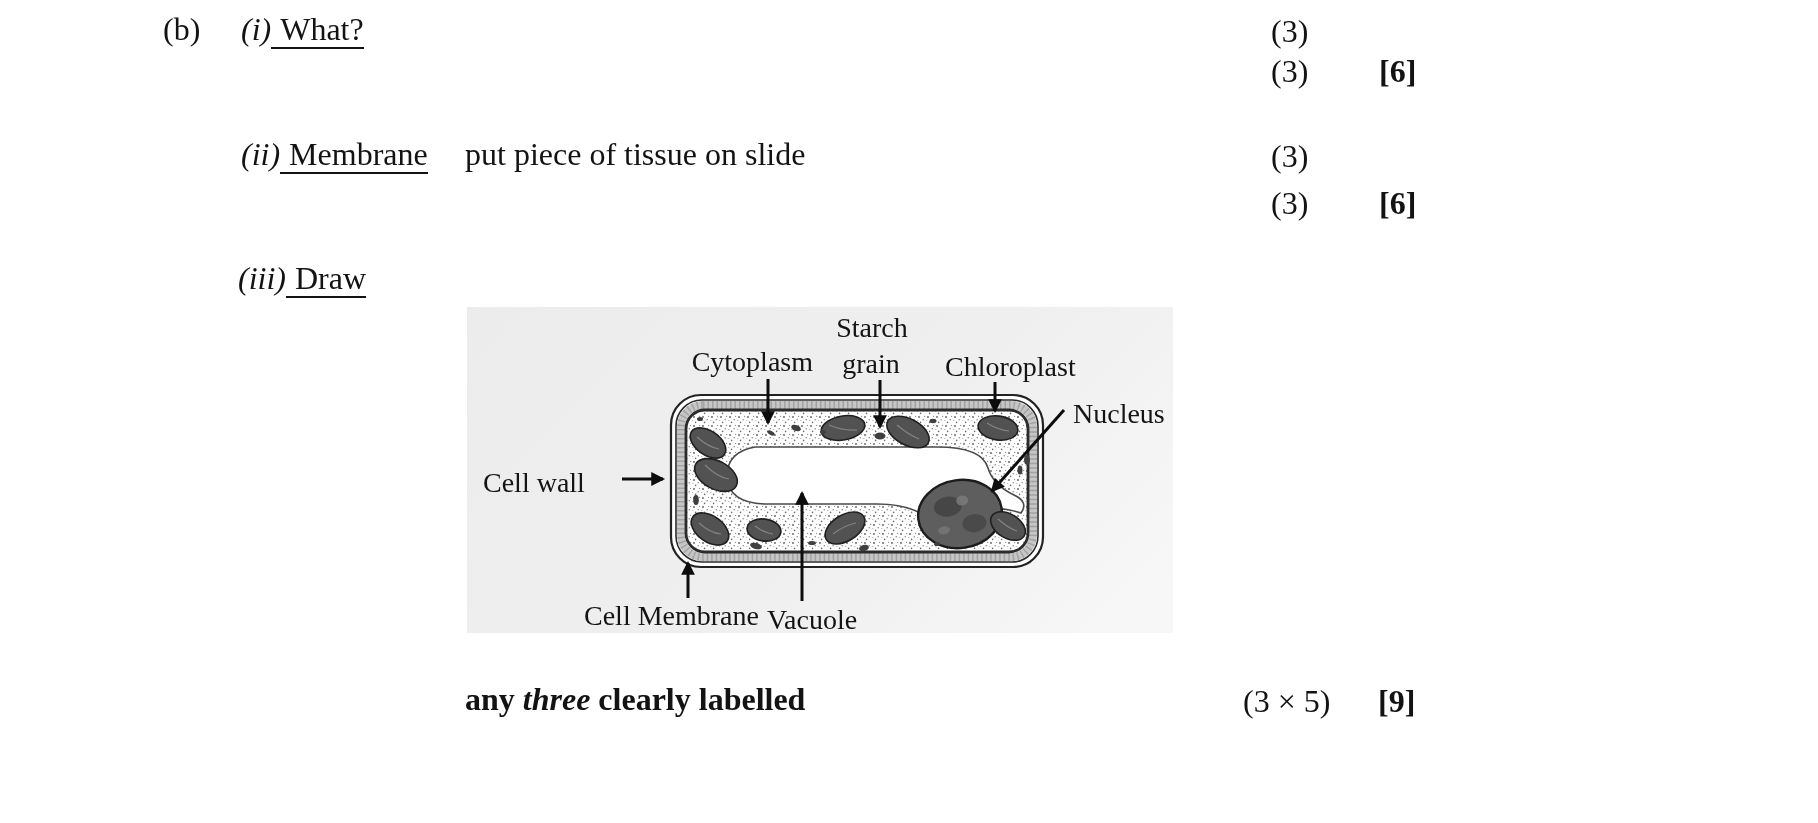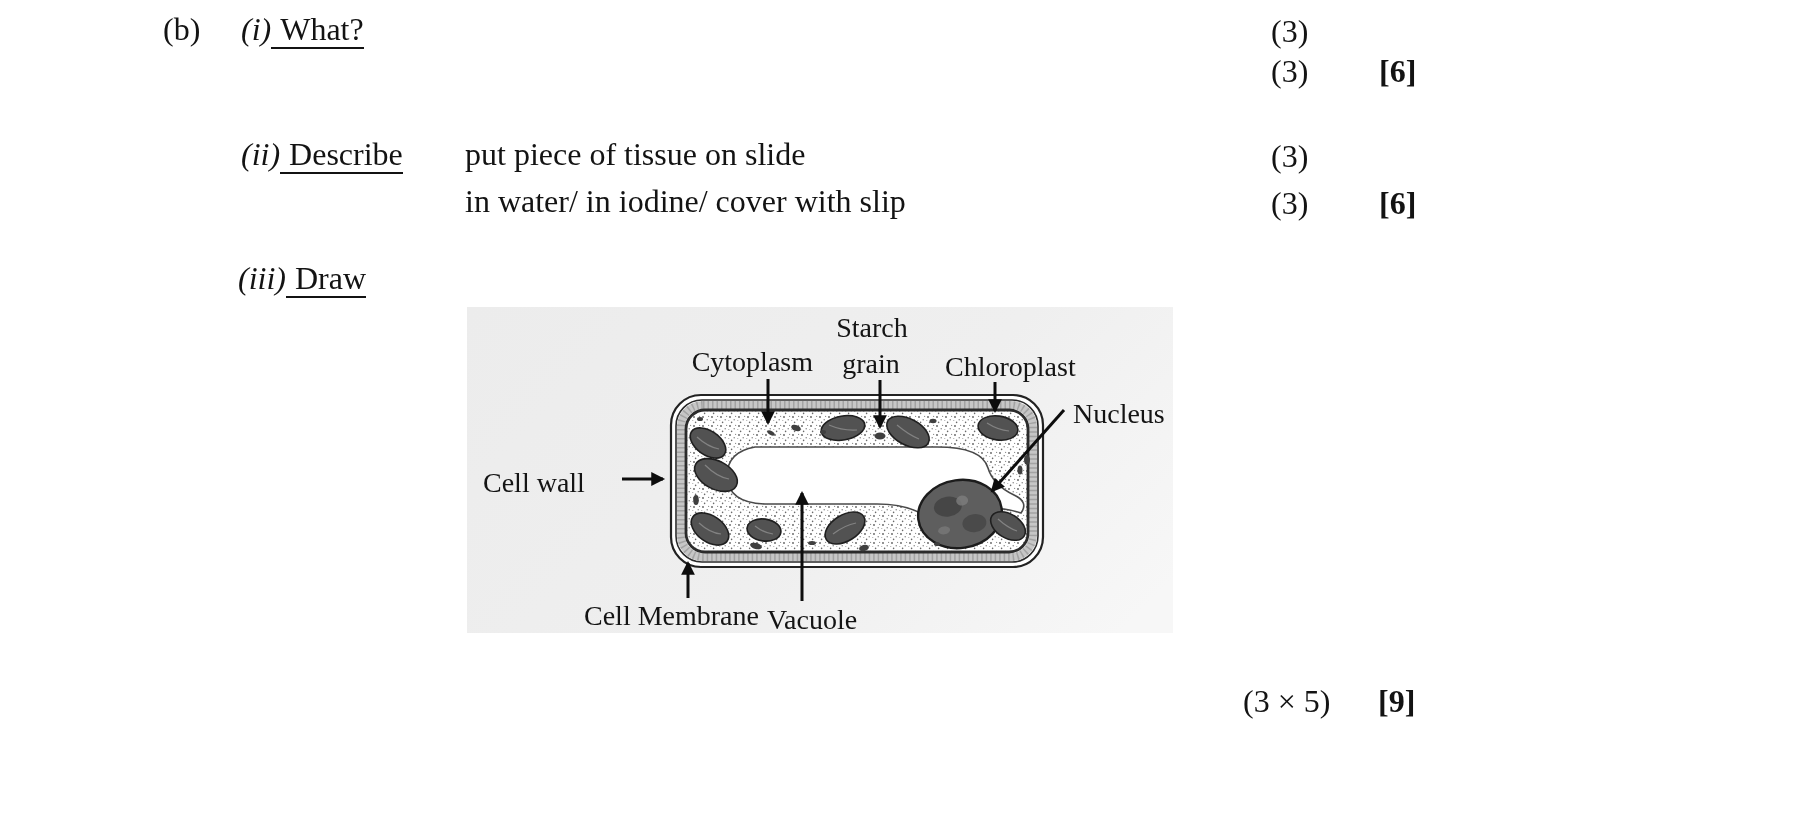--- a/index.html
+++ b/index.html
@@ -40,25 +40,24 @@
 
 <div class="page">
 
   <span class="t" style="left:163px;top:11px">(b)</span>
   <span class="t" style="left:241px;top:11px"><span class="i">(i)</span><span class="ul">What?</span></span>
   <span class="t" style="left:1271px;top:13px">(3)</span>
 
   <span class="t" style="left:1271px;top:53px">(3)</span>
   <span class="t b" style="left:1379px;top:53px">[6]</span>
 
-  <span class="t" style="left:241px;top:136px"><span class="i">(ii)</span><span class="ul">Describe</span></span>
+  <span class="t" style="left:241px;top:136px"><span class="i">(ii)</span><span class="ul">Membrane</span></span>
   <span class="t" style="left:465px;top:136px">put piece of tissue on slide</span>
   <span class="t" style="left:1271px;top:138px">(3)</span>
 
-  <span class="t" style="left:465px;top:183px">in water/ in iodine/ cover with slip</span>
   <span class="t" style="left:1271px;top:185px">(3)</span>
   <span class="t b" style="left:1379px;top:185px">[6]</span>
 
   <span class="t" style="left:238px;top:260px"><span class="i">(iii)</span><span class="ul">Draw</span></span>
 
   <svg class="scan" viewBox="0 0 706 326">
     <defs>
       <pattern id="stipple" width="9" height="9" patternUnits="userSpaceOnUse">
         <circle cx="2" cy="2" r="0.9" fill="#5d5d5d"></circle>
         <circle cx="6.2" cy="4.8" r="0.7" fill="#7a7a7a"></circle>
@@ -144,17 +143,18 @@
     <text x="405" y="30" text-anchor="middle">Starch</text>
     <text x="404" y="66" text-anchor="middle">grain</text>
     <text x="346" y="64" text-anchor="end">Cytoplasm</text>
     <text x="478" y="69" text-anchor="start">Chloroplast</text>
     <text x="606" y="116" text-anchor="start">Nucleus</text>
     <text x="16" y="185" text-anchor="start">Cell wall</text>
     <text x="117" y="318" text-anchor="start">Cell Membrane</text>
     <text x="300" y="322" text-anchor="start">Vacuole</text>
   </svg>
 
+  <span class="t b" style="left:465px;top:681px"><span>any </span><span class="i">three</span><span> clearly labelled</span></span>
   <span class="t" style="left:1243px;top:683px">(3 × 5)</span>
   <span class="t b" style="left:1378px;top:683px">[9]</span>
 
 
 </div>
 
 </body></html>

